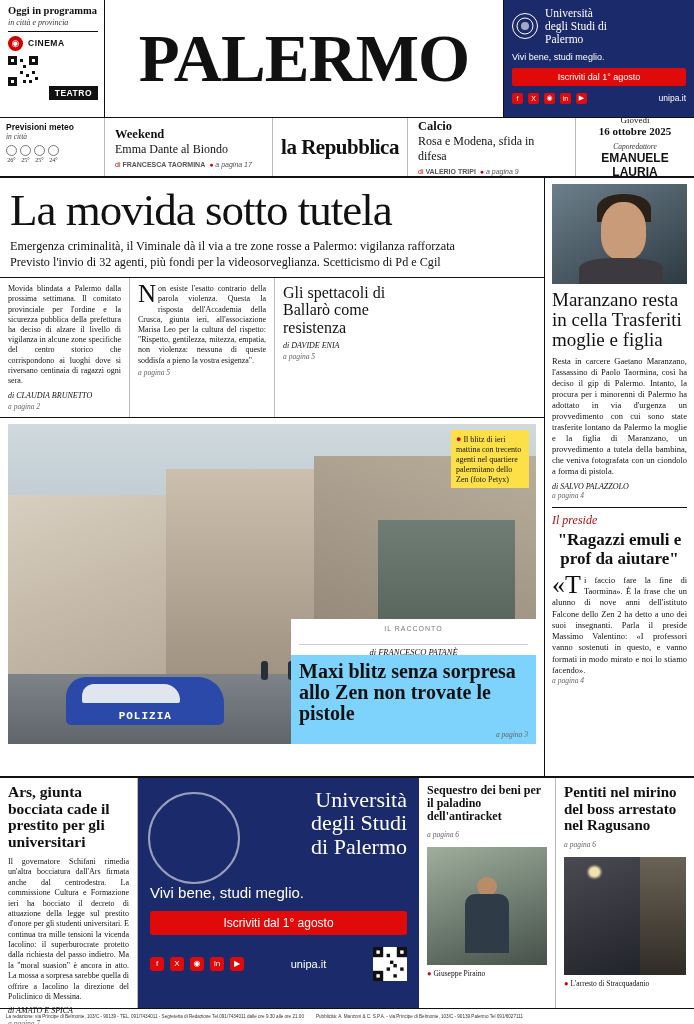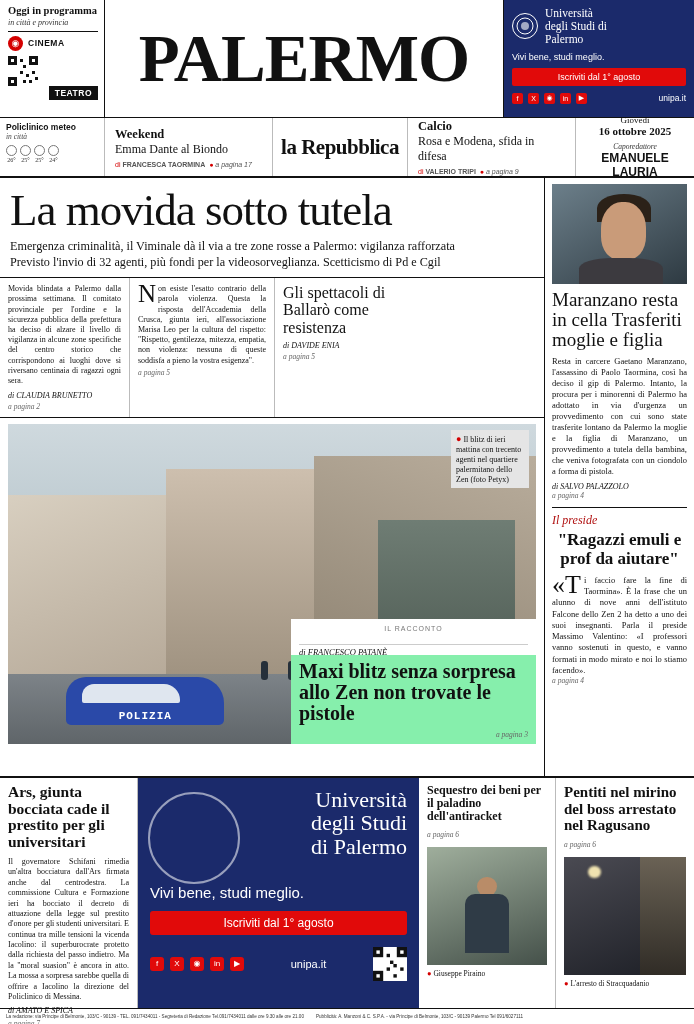--- a/index.html
+++ b/index.html
@@ -98,27 +98,27 @@
   .bld-b { position:absolute; left:30%; top:14%; width:30%; height:70%; background: linear-gradient(180deg,#cdbfae,#9c8f7d); }
   .bld-c { position:absolute; right:0; top:10%; width:42%; height:74%; background: linear-gradient(200deg,#b9ad9c,#8c8170); }
   .bld-d { position:absolute; right:4%; top:30%; width:26%; height:52%; background: linear-gradient(180deg,#6f7d74,#4b5850); }
   .ground { position:absolute; left:0; bottom:0; width:100%; height:22%; background: linear-gradient(#7d8388,#5f6569); }
   .car { position:absolute; left:11%; bottom:6%; width:30%; height:15%; background:#2a49a8; border-radius: 20px 26px 5px 5px; }
   .car:after { content:""; position:absolute; left:10%; top:14%; width:62%; height:40%; background:#dfe6ef; border-radius: 12px 16px 2px 2px;}
   .car-txt { position:absolute; left:14%; bottom:7%; width:24%; color:#fff; font-family:Liberation Mono, monospace;
              font-size:11px; font-weight:bold; letter-spacing:1px; text-align:center; z-index:4;}
   .person { position:absolute; width:7px; height:19px; background:#26303a; bottom:20%; border-radius:3px;}
 
-  .photo-note { position: absolute; right: 7px; top: 6px; width: 78px; background: #e5e5e5; padding: 4px 5px;
+  .photo-note { position: absolute; right: 7px; top: 6px; width: 78px; background: #fde047; padding: 4px 5px;
                 font-size: 8px; line-height: 1.22; }
   .photo-note .dotred { color: #d40000; font-size: 9px; }
   .racconto { position: absolute; right: 0; bottom: 78px; width: 245px; background: #fff; padding: 6px 8px; }
   .racconto .lbl { font-family:"Liberation Sans",sans-serif; font-size:7px; letter-spacing:1px; color:#777; text-align:center; }
-  .racconto .byl { font-family:"Liberation Serif",serif; font-style:italic; font-size:8.5px; text-align:left; border-top:1px solid #ccc; border-bottom:1px solid #ccc; padding:2px 0; margin:12px 0 0;}
-  .photo-cap { position:absolute; right:0; bottom:0; width:245px; background:#86efac; padding: 6px 8px 5px; }
+  .racconto .byl { font-family:"Liberation Serif",serif; font-style:italic; font-size:8.5px; text-align:center; border-top:1px solid #ccc; border-bottom:1px solid #ccc; padding:2px 0; margin:12px 0 0;}
+  .photo-cap { position:absolute; right:0; bottom:0; width:245px; background:#7dd3fc; padding: 6px 8px 5px; }
   .photo-cap h3 { font-size: 20px; font-weight: bold; line-height: 1.05; }
   .photo-cap .pag { font-style: italic; font-size: 7.5px; color:#666; text-align:right; margin-top:6px;}
 
   
   .rc-photo { height: 100px; margin: 6px 0 6px; background: linear-gradient(150deg,#6c7f8a,#2e3a42); position: relative; overflow:hidden;}
   .rc-photo .face { position:absolute; left:36%; top:18%; width:34%; height:58%; background:#c99b79; border-radius:45% 45% 40% 40%; }
   .rc-photo .hair { position:absolute; left:33%; top:10%; width:40%; height:28%; background:#2b2118; border-radius:50% 50% 0 0;}
   .rc-photo .shirt{ position:absolute; left:20%; bottom:0; width:62%; height:26%; background:#3c3a3f; border-radius:40% 40% 0 0;}
   .rc-head { font-size: 19px; line-height: 1.05; font-weight: normal; }
   .rc-body { font-size: 8.5px; line-height: 1.3; text-align: justify; margin-top: 6px; }
@@ -230,21 +230,21 @@
           <span>in</span>
           <span>▶</span>
         </div>
         <div class="pr-url">unipa.it</div>
       </div>
     </div>
   </div>
 
   <div class="infobar">
     <div class="ib-meteo">
-      <div class="t">Policlinico meteo</div>
+      <div class="t">Previsioni meteo</div>
       <div class="s">in città</div>
       <div class="meteo-icons">
         <div class="meteo-day"><span class="sun"></span><span>26°</span></div>
         <div class="meteo-day"><span class="sun"></span><span>25°</span></div>
         <div class="meteo-day"><span class="sun"></span><span>25°</span></div>
         <div class="meteo-day"><span class="sun"></span><span>24°</span></div>
       </div>
     </div>
 
     <div class="ib-cell">

